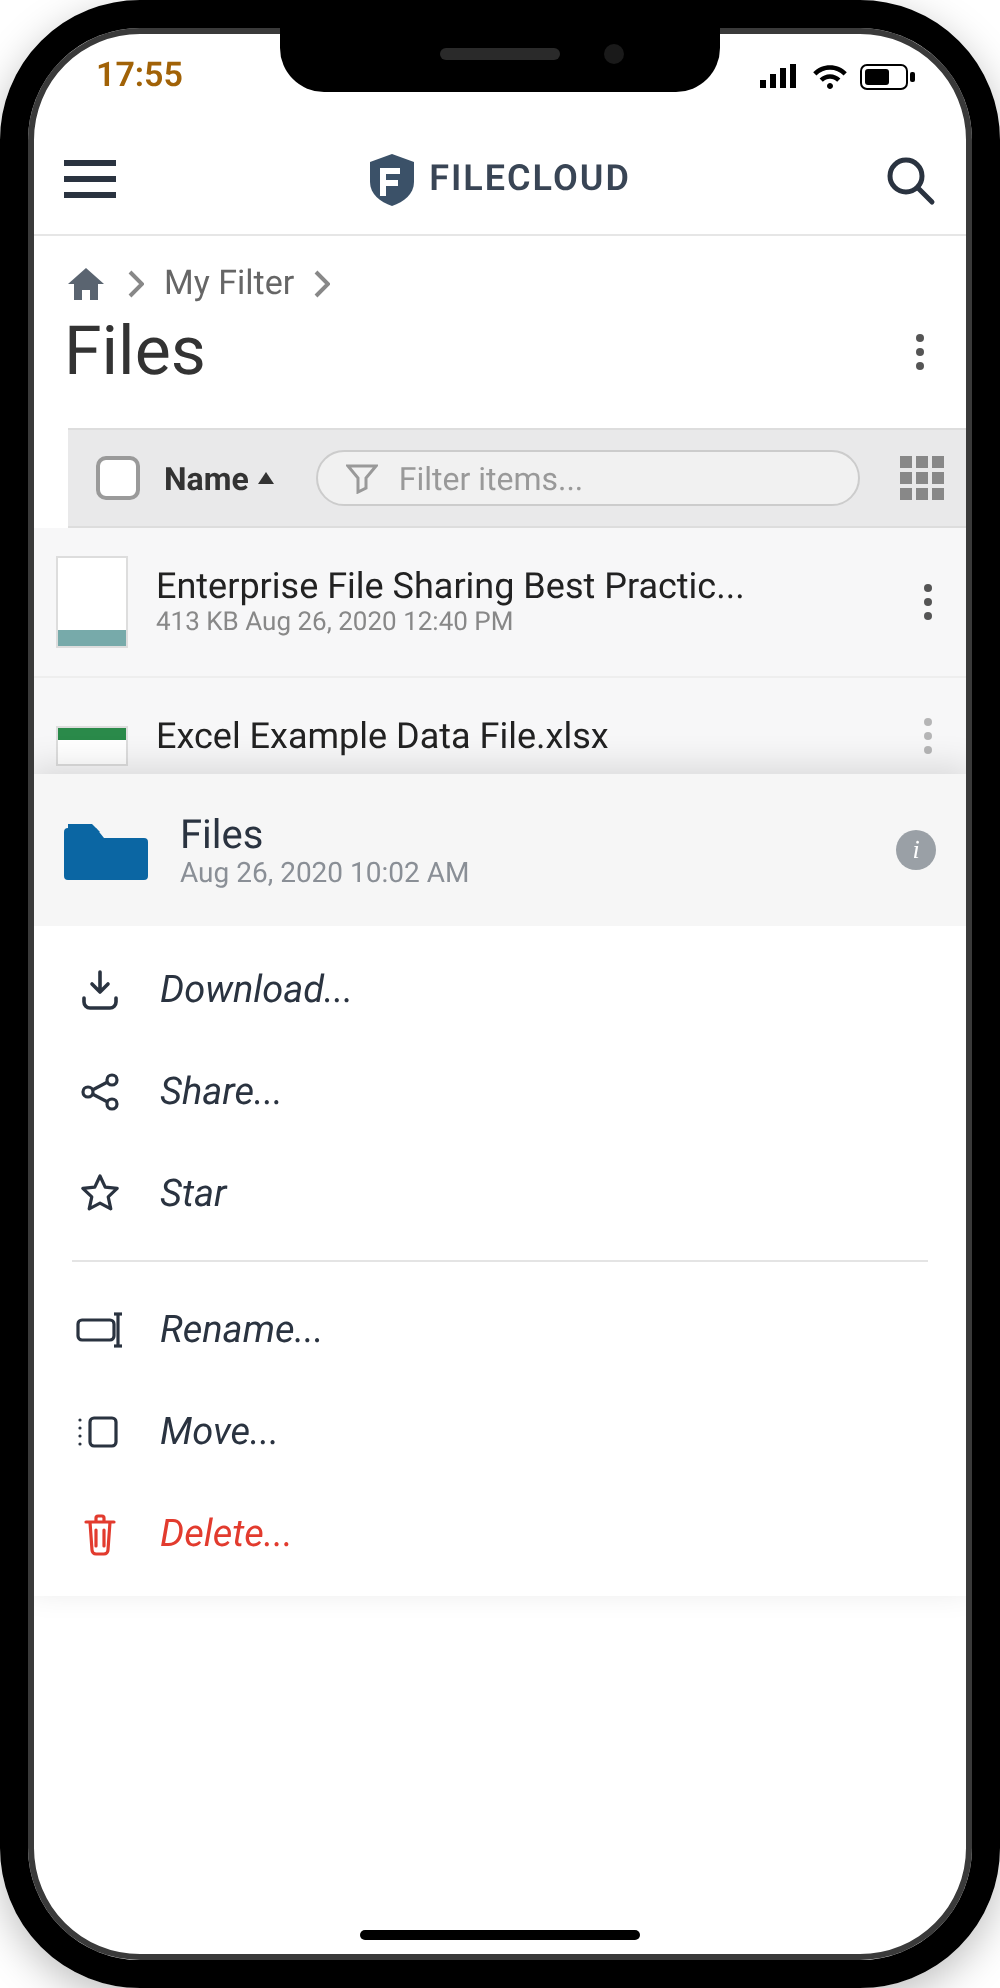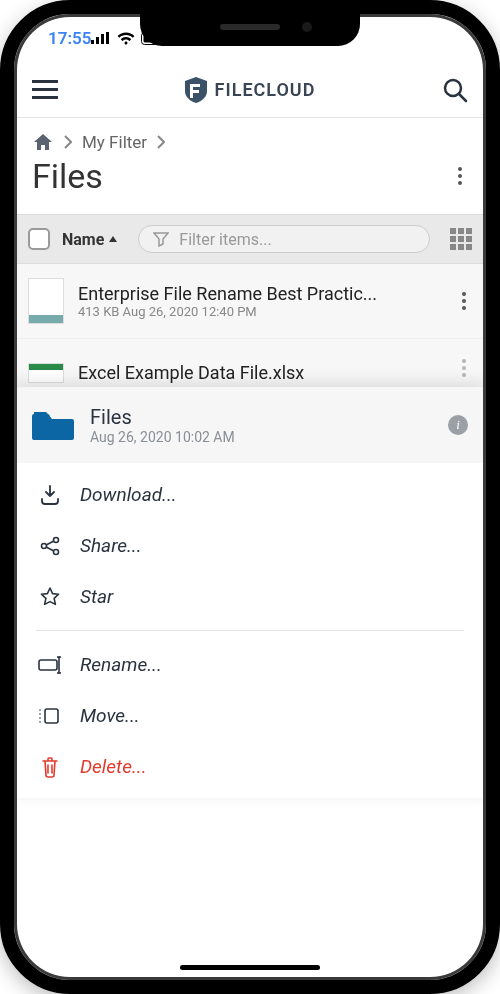--- a/index.html
+++ b/index.html
@@ -72,25 +72,25 @@
     position: absolute;
     top: 14px; left: 14px; right: 14px; bottom: 14px;
     border-radius: 56px;
     overflow: hidden;
     background: #fff;
   }
   .status-bar {
     height: 48px;
     display: flex;
     align-items: center;
-    justify-content: flex-start;
+    justify-content: space-between;
     padding: 0 28px 0 34px;
     font-weight: 600;
     font-size: 17px;
-    color: #3b82f6;
+    color: #a16207;
   }
   .status-icons { display: flex; align-items: center; gap: 6px; }
   .app-header {
     height: 56px;
     display: flex;
     align-items: center;
     justify-content: space-between;
     padding: 0 18px;
     border-bottom: 1px solid #e6e6e6;
     background: #fff;
@@ -134,20 +134,21 @@
   }
   .dots-v span { width: 4px; height: 4px; background: #555; border-radius: 50%; }
   .list-header {
     display: flex;
     align-items: center;
     gap: 12px;
     padding: 10px 14px;
     background: #e9e9ea;
     border-top: 1px solid #ddd;
     border-bottom: 1px solid #ddd;
+    margin-left: 20px;
   }
   .checkbox {
     width: 22px; height: 22px;
     border: 2px solid #9a9a9a;
     border-radius: 5px;
     background: #fff;
   }
   .col-name {
     font-weight: 700;
     color: #333;
@@ -178,21 +179,21 @@
   }
   .grid-icon span { background: #888; }
   .file-row {
     display: flex;
     align-items: center;
     gap: 14px;
     padding: 14px 14px;
     border-bottom: 1px solid #eee;
     background: #f7f7f8;
   }
-  .file-row.partial { padding-bottom: 4px; border-bottom: none; align-items: flex-end; }
+  .file-row.partial { padding-bottom: 4px; border-bottom: none; }
   .thumb {
     width: 36px; height: 46px;
     background: #fff;
     border: 1px solid #ddd;
     display: flex;
     align-items: center;
     justify-content: center;
     font-size: 10px;
     color: #3a7;
   }
@@ -379,21 +380,21 @@
           <span></span>
           <span></span>
           <span></span>
           <span></span>
       </div>
     </div>
 
     <div class="file-row">
       <div class="thumb pdf"></div>
       <div class="file-info">
-        <div class="file-name">Enterprise File Rename Best Practic...</div>
+        <div class="file-name">Enterprise File Sharing Best Practic...</div>
         <div class="file-meta">413 KB Aug 26, 2020 12:40 PM</div>
       </div>
       <div class="dots-v">
           <span></span>
           <span></span>
           <span></span>
         </div>
     </div>
 
     <div class="file-row partial">

